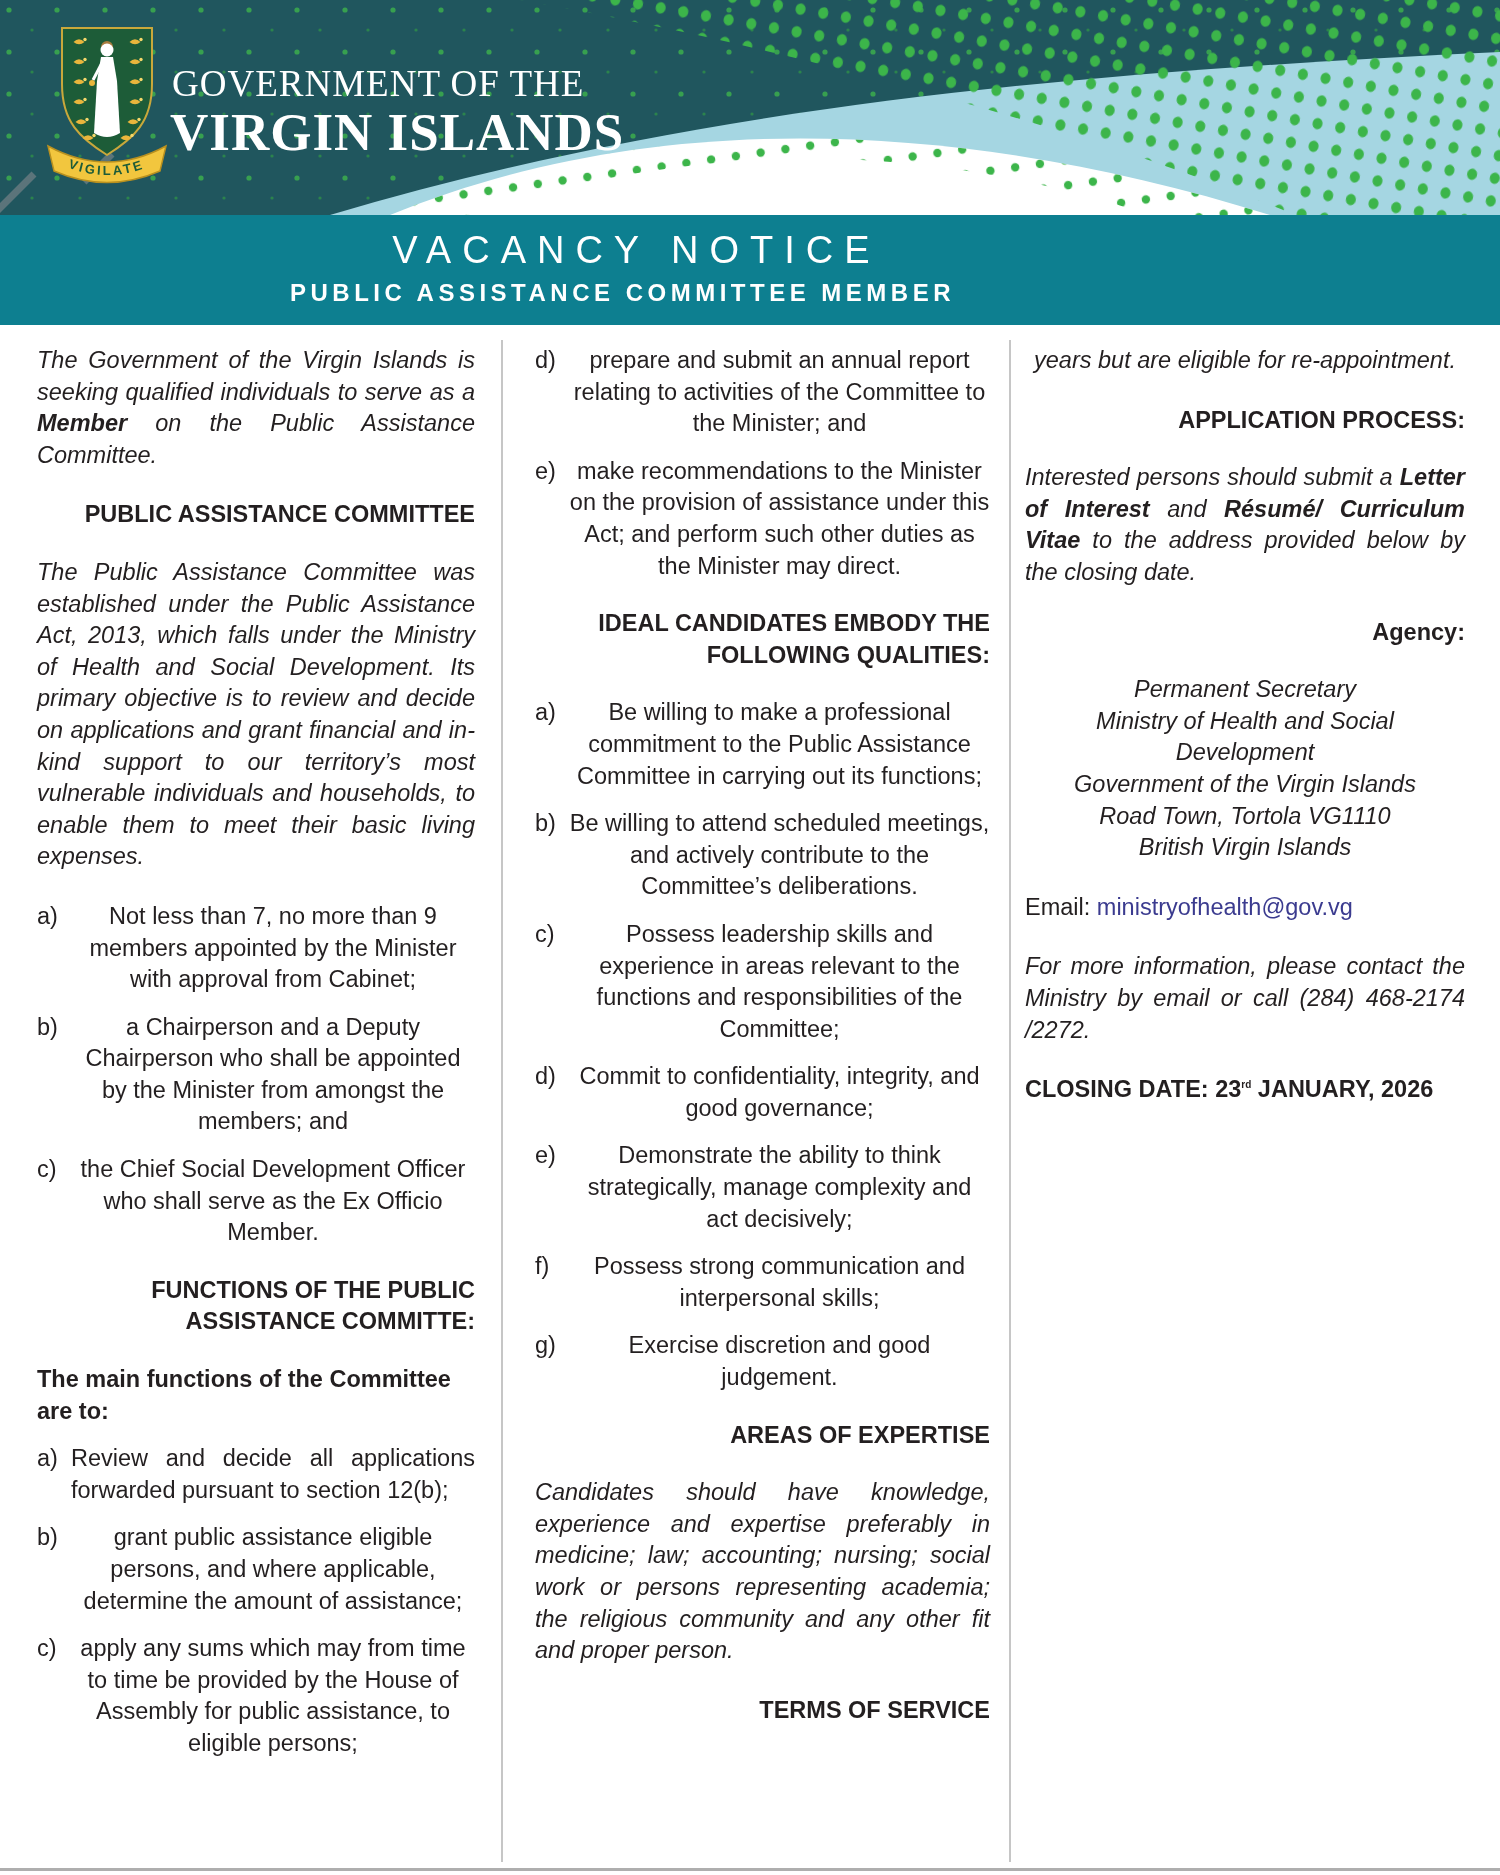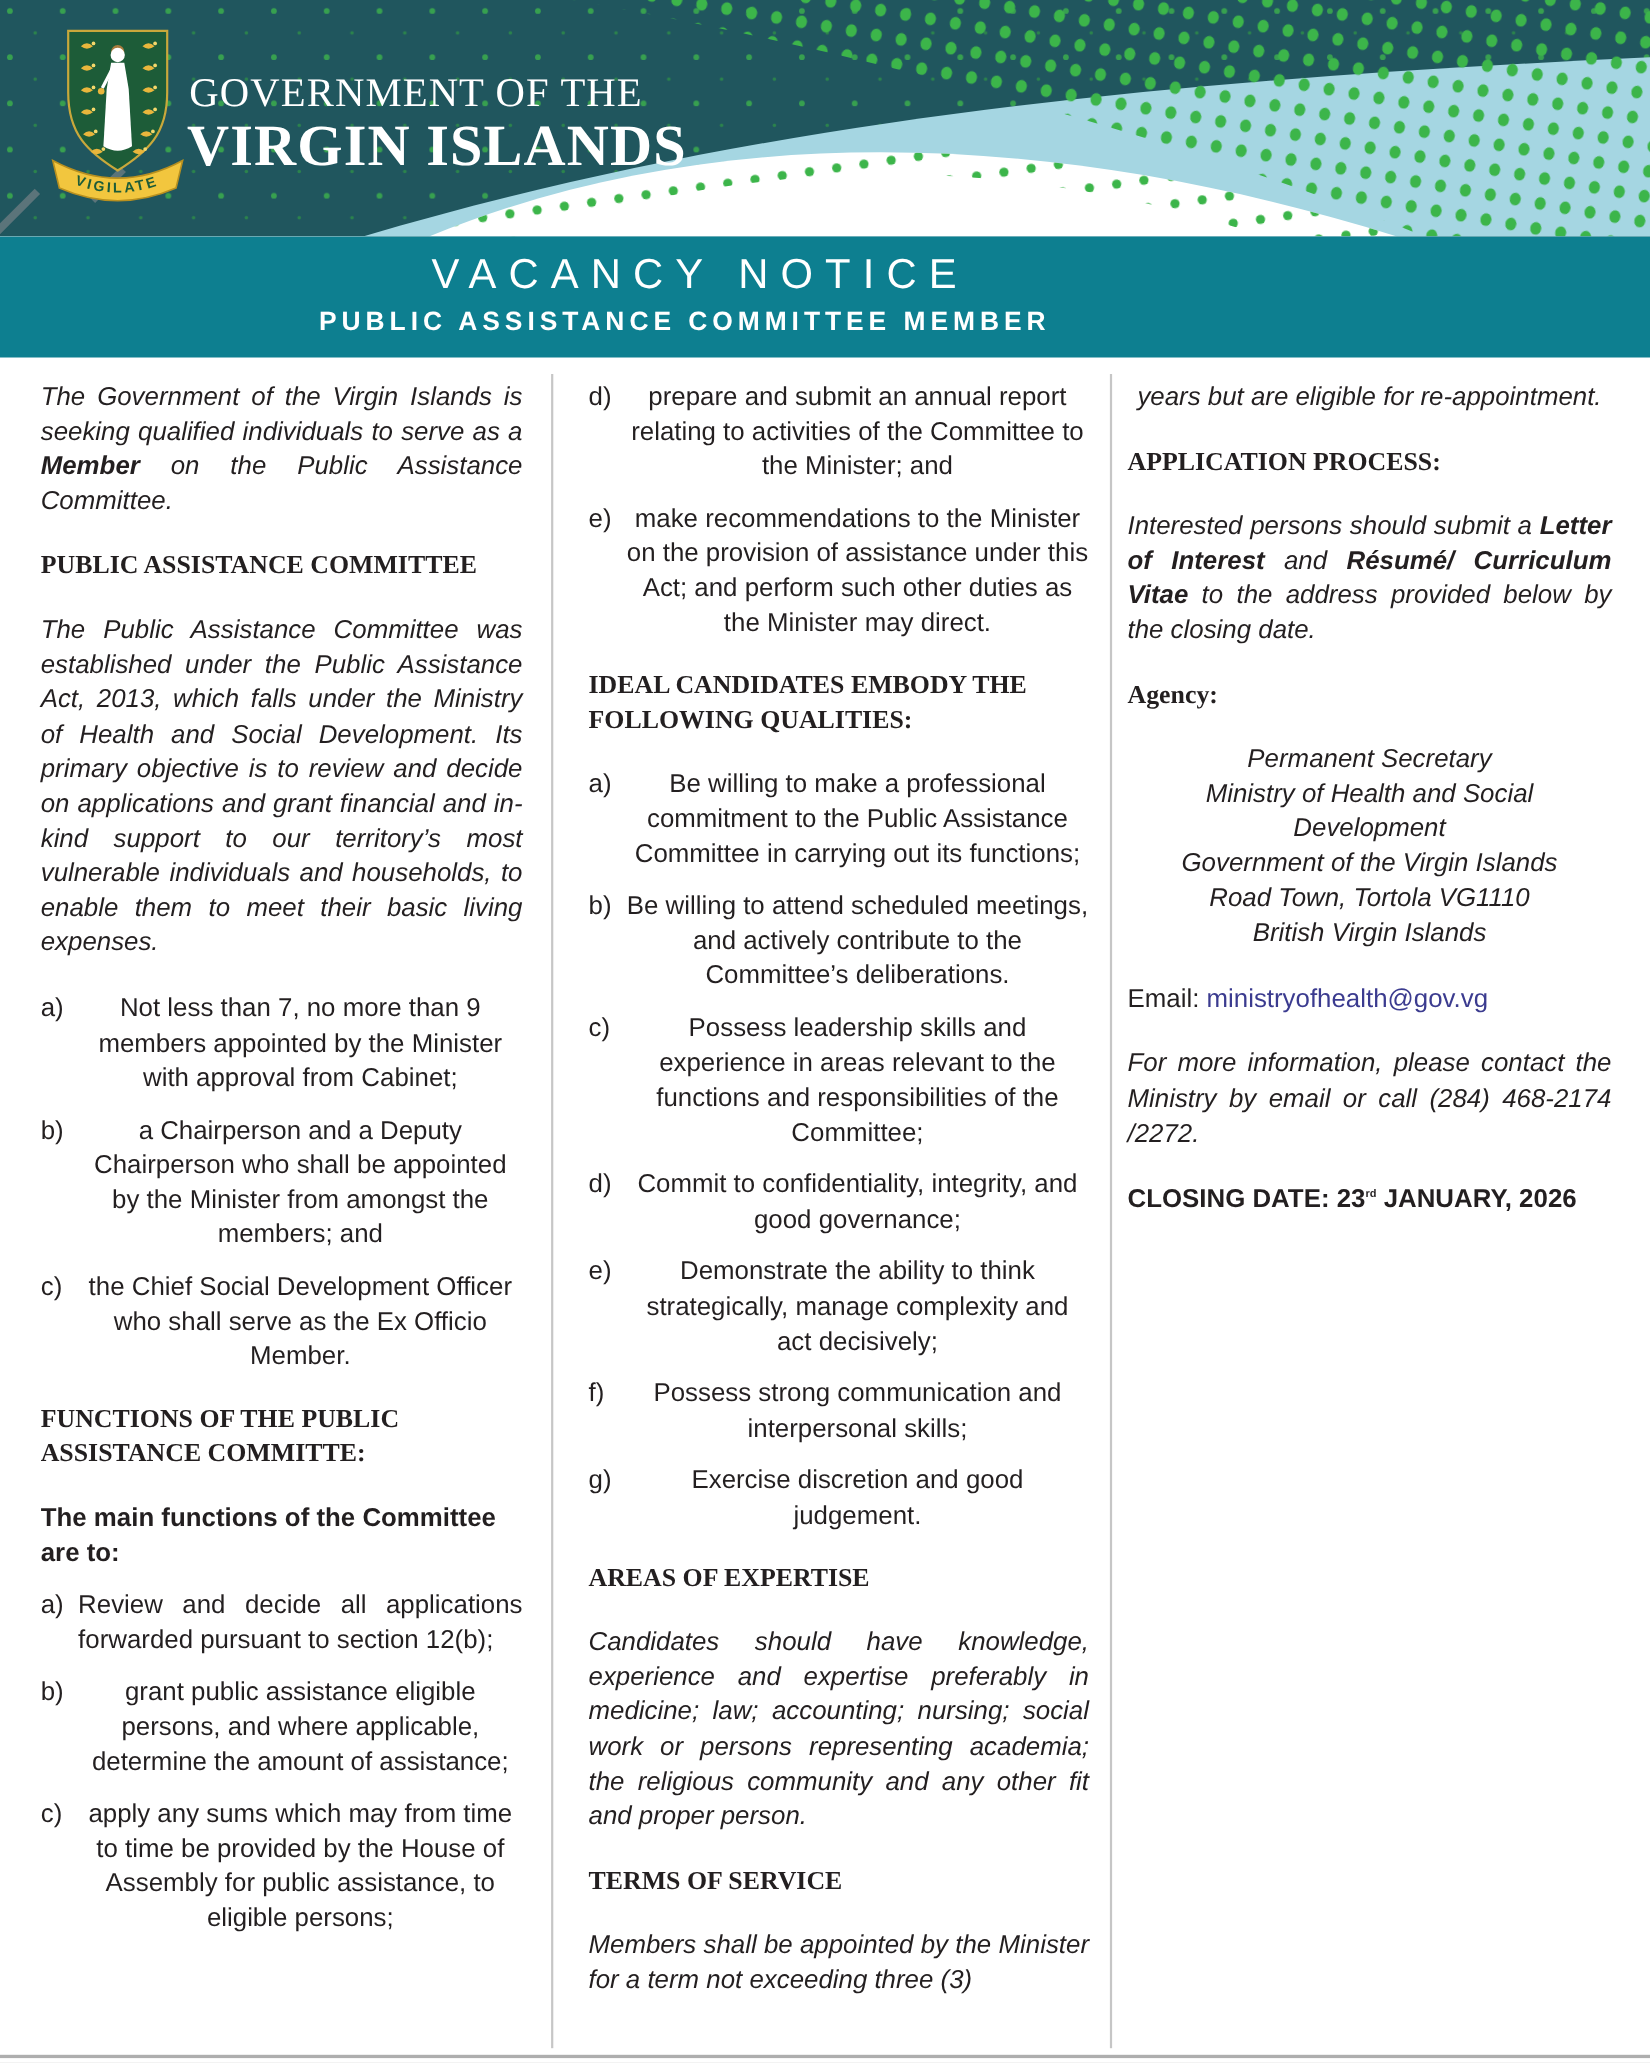--- a/index.html
+++ b/index.html
@@ -37,21 +37,21 @@
   }
   .col1{left:37px;width:438px;}
   .col2{left:535px;width:455px;}
   .col3{left:1025px;width:440px;}
   .vrule{position:absolute;top:340px;height:1522px;width:2px;background:var(--rule_gray,#c6c6c6);}
   .vrule.r1{left:501px;}
   .vrule.r2{left:1009px;}
   .bottom-rule{position:absolute;left:0;right:0;top:1868px;height:3px;background:#aeaeae;}
   .p{margin:0 0 28px;text-align:justify;font-style:italic;}
   .p.left{text-align:center;}
-  .head{font-weight:700;margin:0 0 26px;text-align:left;font-family:Liberation Serif, serif;}
+  .head{font-weight:700;margin:0 0 26px;text-align:right;}
   .lead{font-weight:700;margin:0 0 16px;text-align:left;}
   .li{display:flex;margin:0 0 16px;}
   .li .lab{flex:0 0 34px;}
   .li .txt{flex:1;text-align:center;}
   .li.justify .txt{text-align:justify;}
   .list{margin-bottom:12px;}
   b,.bold{font-weight:700;}
   .email-line{margin:0 0 28px;text-align:left;}
   .email-link{color:var(--link_blue,#3b3b8f);text-decoration:none;cursor:pointer;}
   .closing{font-weight:700;margin:4px 0 0;text-align:left;}
@@ -225,21 +225,20 @@
         <span class="txt">Exercise discretion and good judgement.</span>
       </div>
     </div>
 
     <p class="head gap">AREAS OF EXPERTISE</p>
 
     <p class="p">Candidates should have knowledge, experience and expertise preferably in medicine; law; accounting; nursing; social work or persons representing academia; the religious community and any other fit and proper person.</p>
 
     <p class="head">TERMS OF SERVICE</p>
 
-    <p class="p">Members shall be appointed by the Minister for a term not exceeding three (3)</p>
   </div>
 
   <div class="body-col col3">
     <p class="p left">years but are eligible for re-appointment.</p>
 
     <p class="head gap">APPLICATION PROCESS:</p>
 
     <p class="p"><span>Interested persons should submit a </span><b>Letter of Interest</b><span> and </span><b>Résumé/ Curriculum Vitae</b><span> to the address provided below by the closing date.</span></p>
 
     <p class="head gap">Agency:</p>

